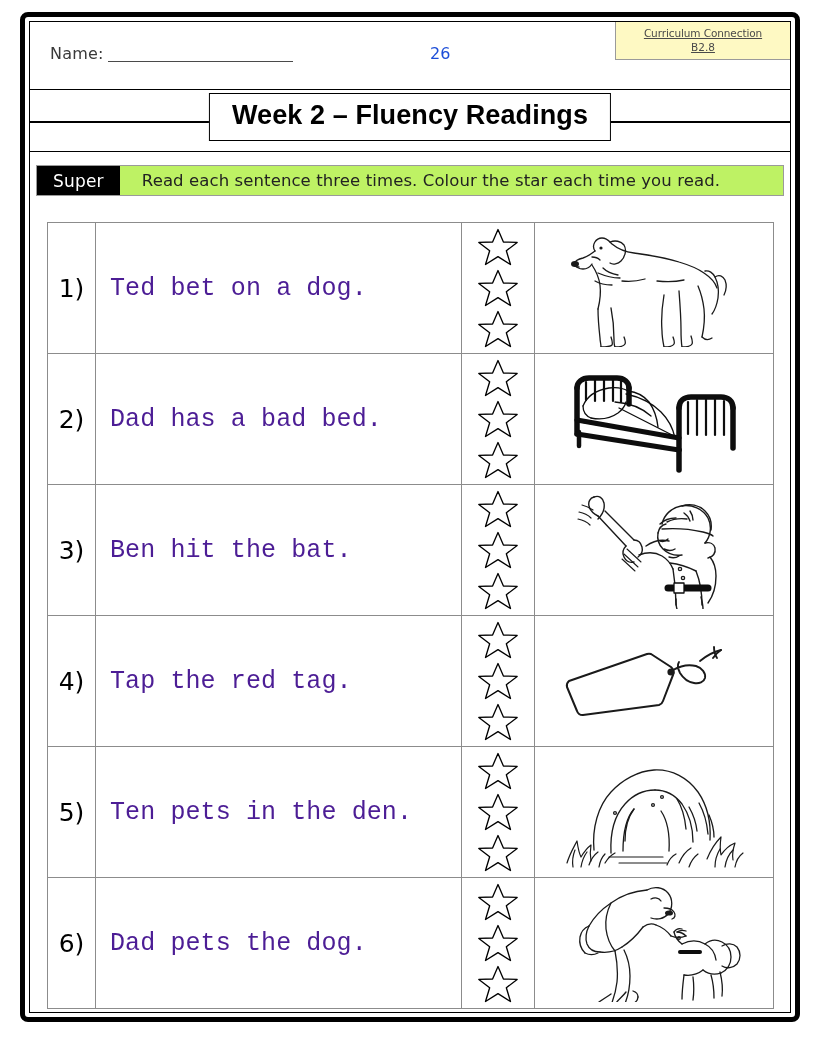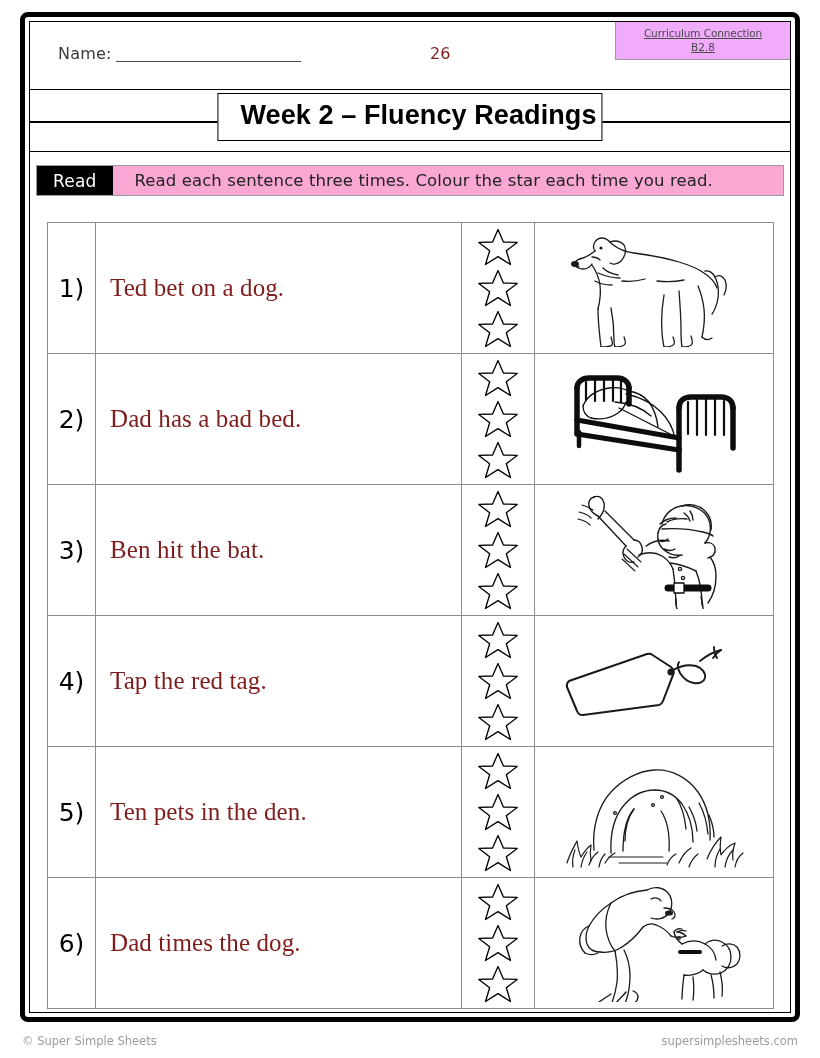--- a/index.html
+++ b/index.html
@@ -49,50 +49,50 @@
     position: absolute;
     left: 30px;
     top: 22px;
     width: 760px;
     height: 68px;
     box-sizing: border-box;
     border-bottom: 1.5px solid #000;
   }
   .name-row {
     position: absolute;
-    left: 28px;
+    left: 20px;
     top: 22px;
     font-size: 16px;
     color: #3a3a3a;
     letter-spacing: .2px;
     white-space: nowrap;
   }
   .name-line {
     display: inline-block;
     border-bottom: 1.4px solid #4a4a4a;
     width: 185px;
     margin-left: 4px;
     vertical-align: -3px;
     height: 14px;
   }
   .page-num {
     position: absolute;
     left: 400px;
     top: 22px;
     font-size: 16px;
-    color: #7f1d1d;
+    color: #1d4ed8;
   }
   .curriculum-box {
     position: absolute;
     right: 0px;
     top: 0px;
     width: 175px;
     height: 38px;
     box-sizing: border-box;
-    background: #f0abfc;
+    background: #fef9c3;
     border-left: 1.2px solid #9a9a9a;
     border-bottom: 1.2px solid #9a9a9a;
     display: flex;
     flex-direction: column;
     align-items: center;
     justify-content: center;
     line-height: 1.25;
   }
   .curriculum-title {
     font-size: 10.5px;
@@ -122,21 +122,21 @@
     height: 1.5px;
     background: #000;
   }
   .title-box {
     position: absolute;
     left: 50%;
     top: 3px;
     transform: translateX(-50%);
     background: #fff;
     border: 1.6px solid #000;
-    padding: 6px 5px 9px 22px;
+    padding: 6px 22px 9px 22px;
     font-size: 27px;
     font-weight: bold;
     color: #000;
     white-space: nowrap;
     letter-spacing: .1px;
     font-family: "Liberation Sans", sans-serif;
   }
   .title-band-bottom {
     position: absolute;
     left: 0;
@@ -163,21 +163,21 @@
     color: #fff;
     font-size: 17px;
     display: flex;
     align-items: center;
     justify-content: center;
     padding: 0 16px;
     letter-spacing: .2px;
   }
   .instruction-text {
     flex: 1;
-    background: #f9a8d4;
+    background: #bef264;
     display: flex;
     align-items: center;
     padding-left: 22px;
     font-size: 16.5px;
     color: #222;
     letter-spacing: .1px;
   }
 
   
   .fluency-table {
@@ -199,24 +199,24 @@
   .col-star  { width: 72px;  text-align: center; }
   .col-img   { width: 238px; text-align: center; }
 
   .num-label {
     font-size: 25px;
     color: #000;
     font-family: "DejaVu Sans", sans-serif;
   }
   .sentence {
     font-size: 25px;
-    color: #7f1d1d;
+    color: #4c1d95;
     padding-left: 14px;
     letter-spacing: .1px;
-    font-family: Liberation Serif, serif;
+    font-family: Liberation Mono, monospace;
   }
   .stars {
     display: flex;
     flex-direction: column;
     align-items: center;
     justify-content: center;
     gap: 1px;
     height: 130px;
   }
   .illus {
@@ -258,21 +258,21 @@
     </div>
   </div>
 
   <div class="title-band">
     <div class="title-rule"></div>
     <div class="title-box">Week 2 – Fluency Readings</div>
     <div class="title-band-bottom"></div>
   </div>
 
   <div class="instruction-bar">
-    <div class="instruction-tag">Read</div>
+    <div class="instruction-tag">Super</div>
     <div class="instruction-text">Read each sentence three times. Colour the star each time you read.</div>
   </div>
 
   <table class="fluency-table">
     <tbody>
 
       <tr>
         <td class="col-num">
           <span class="num-label">1)</span>
         </td>
@@ -556,21 +556,21 @@
             </svg>
           </div>
         </td>
       </tr>
 
       <tr>
         <td class="col-num">
           <span class="num-label">6)</span>
         </td>
         <td class="col-sent">
-          <div class="sentence">Dad times the dog.</div>
+          <div class="sentence">Dad pets the dog.</div>
         </td>
         <td class="col-star">
           <div class="stars">
             <svg width="48" height="40" viewBox="0 0 50 48">
                 <polygon points="25,3 31.5,18 48,18.5 35,28.5 40,45 25,35.5 10,45 15,28.5 2,18.5 18.5,18" fill="#fff" stroke="#000" stroke-width="1.6" stroke-linejoin="round"></polygon>
               </svg>
             <svg width="48" height="40" viewBox="0 0 50 48">
                 <polygon points="25,3 31.5,18 48,18.5 35,28.5 40,45 25,35.5 10,45 15,28.5 2,18.5 18.5,18" fill="#fff" stroke="#000" stroke-width="1.6" stroke-linejoin="round"></polygon>
               </svg>
             <svg width="48" height="40" viewBox="0 0 50 48">
@@ -620,18 +620,14 @@
                 <path d="M160 62c5-3 11-3 15 1 4 5 4 12 0 17-4 4-10 5-15 2"></path>
               </g>
             </svg>
           </div>
         </td>
       </tr>
 
     </tbody>
   </table>
 
-  <div class="footer">
-    <span>© Super Simple Sheets</span>
-    <span>supersimplesheets.com</span>
-  </div>
 
 </div>
 
 </body></html>

